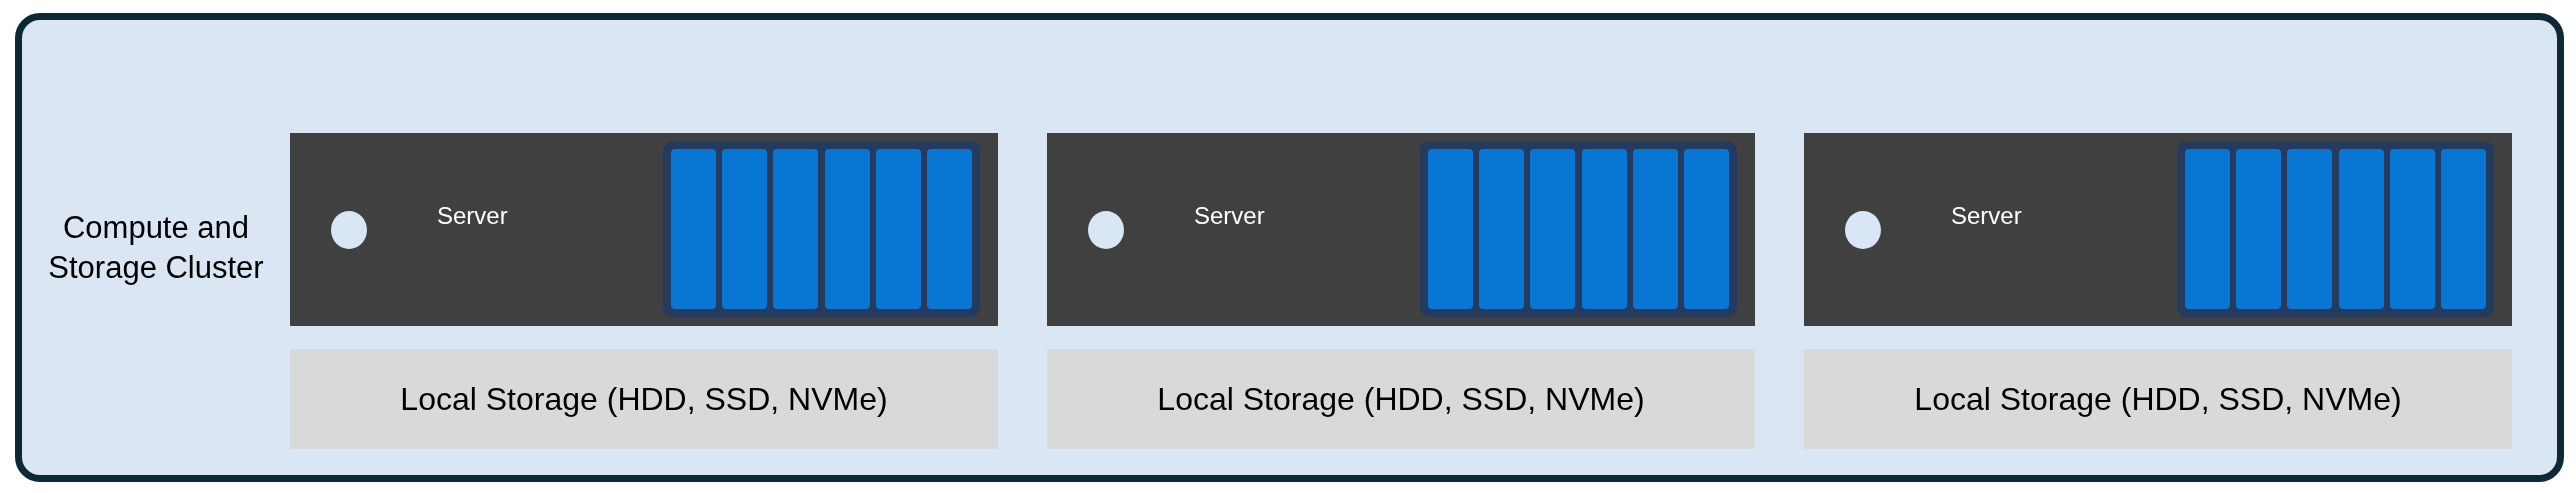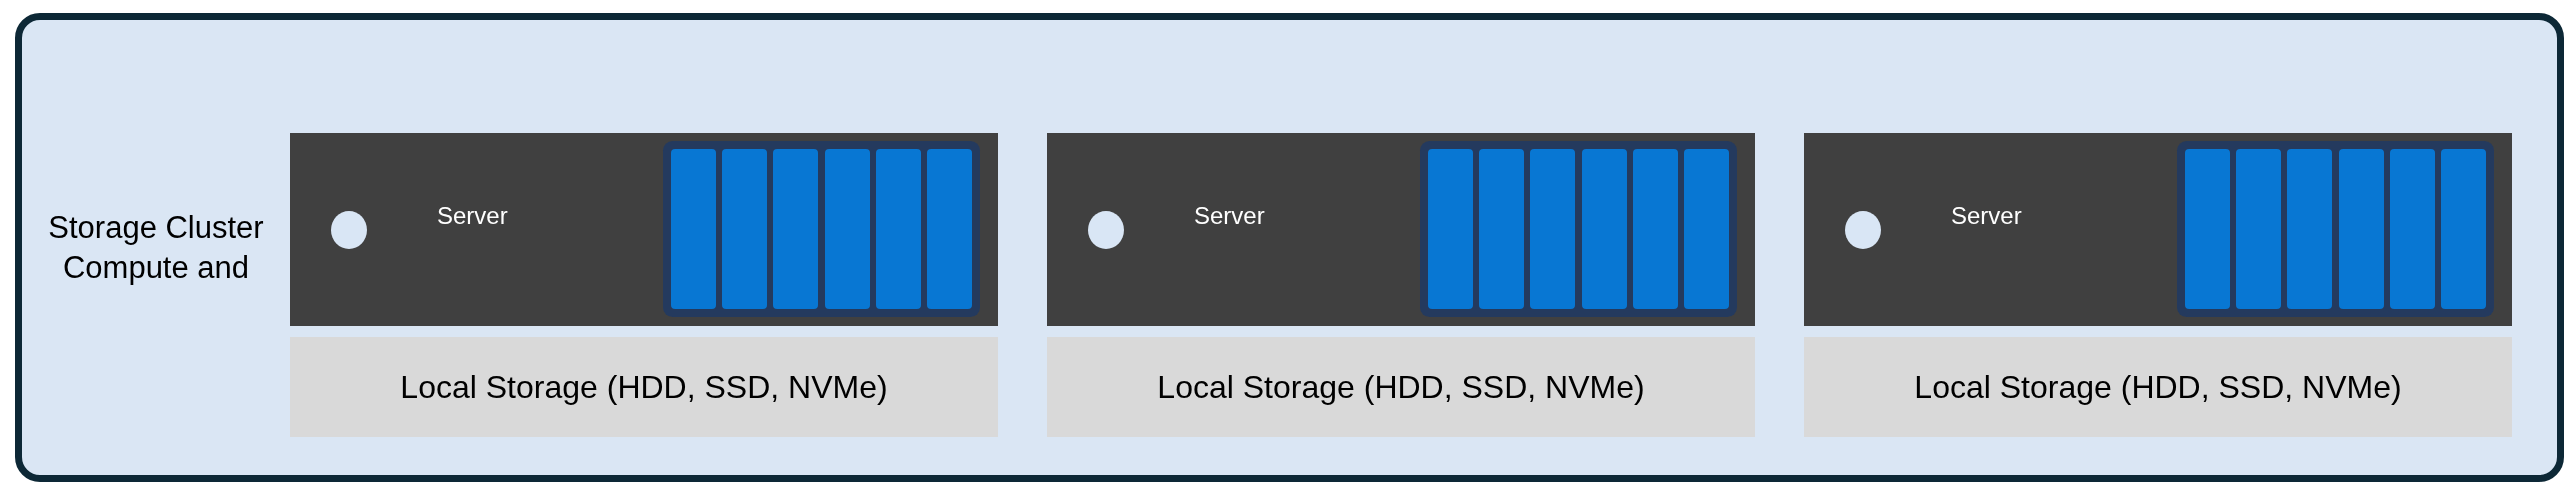--- a/index.html
+++ b/index.html
@@ -117,41 +117,41 @@
     display: flex;
     gap: 6.2px;
   }
   .disk {
     flex: 1;
     background: var(--disk-blue);
     border-radius: 4.1px;
   }
 
   .storage-band {
-    margin-top: 11px;
+    margin-top: 23px;
     width: 100%;
     height: 100px;
     background: var(--band-gray);
     display: flex;
     align-items: center;
     justify-content: center;
     font-size: 32px;
     color: var(--text-dark);
     white-space: nowrap;
   }
 </style>
 </head>
 <body>
 
 <div class="canvas">
   <div class="cluster">
 
     <div class="cluster-label">
+      <span>Compute and</span>
       <span>Storage Cluster</span>
-      <span>Compute and</span>
     </div>
 
 
     <div class="server-column col-0">
       <div class="server-box">
         <span class="led"></span>
         <span class="server-label">Server</span>
         <div class="disk-array">
             <div class="disk"></div>
             <div class="disk"></div>

